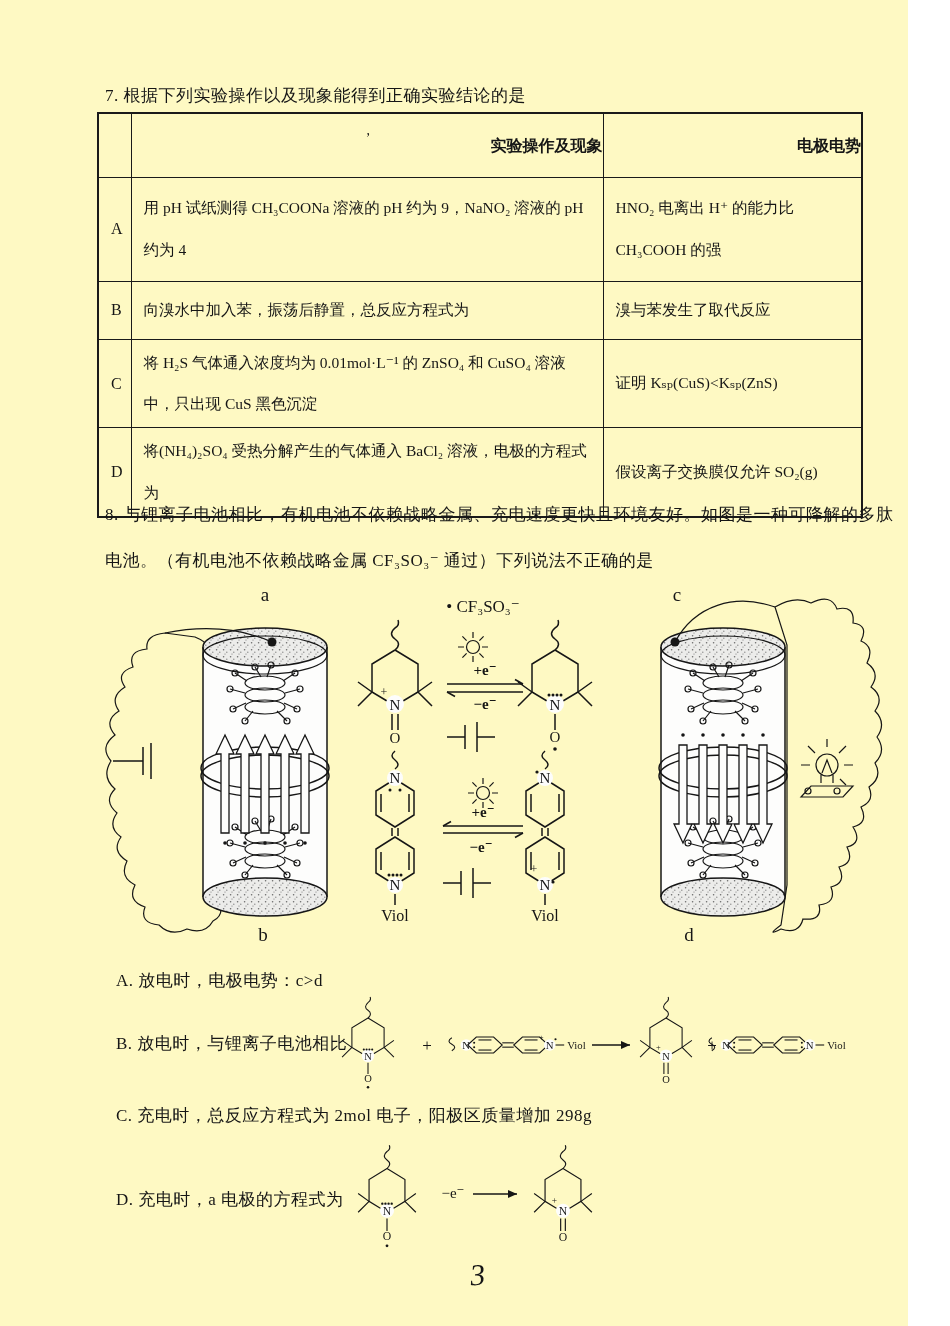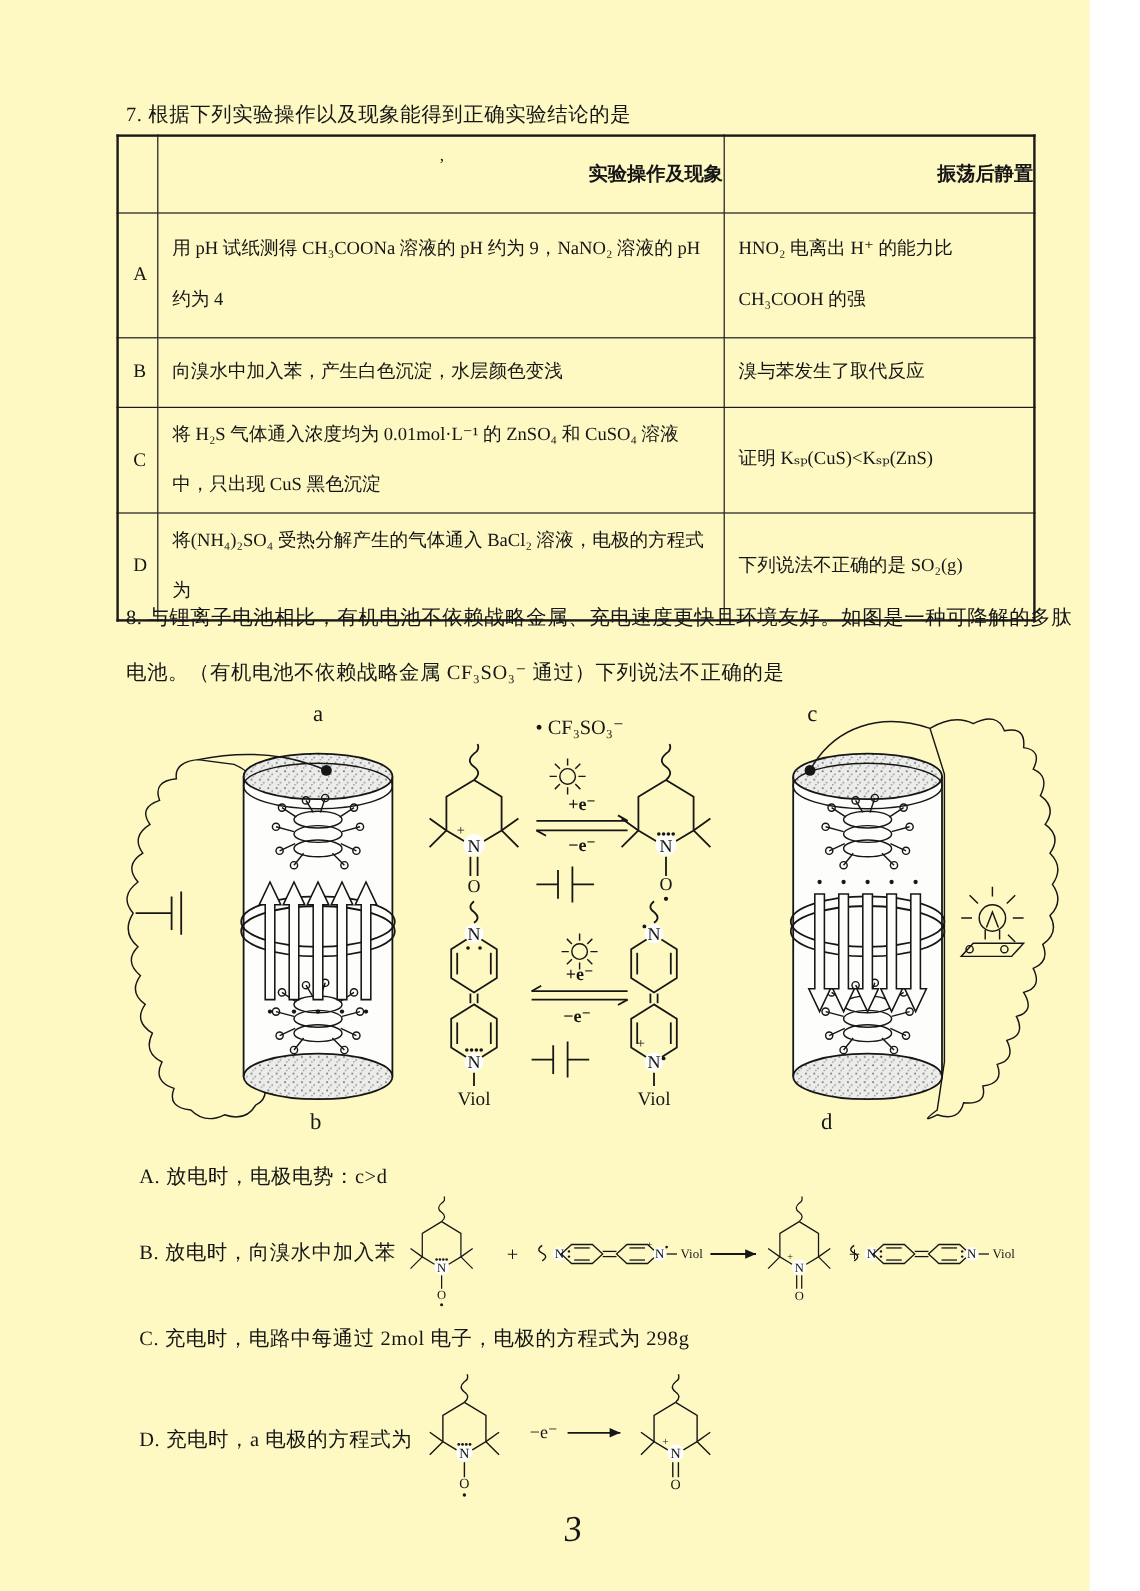--- a/index.html
+++ b/index.html
@@ -47,41 +47,41 @@
   <table class="exam abs" style="left:97px;top:112px;width:764px;">
     <colgroup>
         <col style="width:33px">
         <col style="width:472px">
         <col style="width:259px">
       </colgroup>
     <tbody>
         <tr style="height:64px">
       <th></th>
       <th><span class="stray" style="position:relative;left:-120px;top:-8px;font-weight:normal;">’</span><span>实验操作及现象</span></th>
-      <th>振荡后静置</th>
+      <th>电极电势</th>
     </tr>
     <tr style="height:104px">
       <td class="rowlabel">A</td>
       <td>用 pH 试纸测得 CH₃COONa 溶液的 pH 约为 9，NaNO₂ 溶液的 pH 约为 4</td>
       <td class="concl">HNO₂ 电离出 H⁺ 的能力比 CH₃COOH 的强</td>
     </tr>
     <tr style="height:58px">
       <td class="rowlabel">B</td>
-      <td>向溴水中加入苯，产生白色沉淀，水层颜色变浅</td>
+      <td>向溴水中加入苯，振荡后静置，总反应方程式为</td>
       <td class="concl">溴与苯发生了取代反应</td>
     </tr>
     <tr style="height:88px">
       <td class="rowlabel">C</td>
       <td>将 H₂S 气体通入浓度均为 0.01mol·L⁻¹ 的 ZnSO₄ 和 CuSO₄ 溶液中，只出现 CuS 黑色沉淀</td>
       <td class="concl">证明 Kₛₚ(CuS)&lt;Kₛₚ(ZnS)</td>
     </tr>
     <tr style="height:60px">
       <td class="rowlabel">D</td>
       <td>将(NH₄)₂SO₄ 受热分解产生的气体通入 BaCl₂ 溶液，电极的方程式为</td>
-      <td class="concl">下列说法不正确的是 SO₂(g)</td>
+      <td class="concl">假设离子交换膜仅允许 SO₂(g)</td>
     </tr>
   </tbody>
     </table>
 
   <div class="abs qtext" style="left:105px;top:503px;width:800px;">8. 与锂离子电池相比，有机电池不依赖战略金属、充电速度更快且环境友好。如图是一种可降解的多肽</div>
   <div class="abs qtext" style="left:105px;top:549px;width:800px;">电池。（有机电池不依赖战略金属 CF₃SO₃⁻ 通过）下列说法不正确的是</div>
 
   <svg class="abs" style="left:75px;top:585px;" width="810" height="375" viewBox="0 0 810 375">
     <defs>
       <pattern id="stip" patternUnits="userSpaceOnUse" width="7" height="7">
@@ -308,41 +308,41 @@
         <line class="ln" x1="368" y1="241" x2="376" y2="236.5"></line>
       <line class="ln" x1="368" y1="248" x2="448" y2="248"></line>
         <line class="ln" x1="440" y1="252.5" x2="448" y2="248"></line>
       <text x="406" y="267" class="atom bold">−e⁻</text>
       <use href="#cap-h" transform="translate(392,298)"></use>
     </g>
   </svg>
 
   <div class="abs qtext" style="left:116px;top:957px;margin-top:12px;">A. 放电时，电极电势：c&gt;d</div>
 
-  <div class="abs qtext" style="left:116px;top:1032px;">B. 放电时，向溴水中加入苯</div>
+  <div class="abs qtext" style="left:116px;top:1032px;">B. 放电时，与锂离子电池相比</div>
   <svg class="abs" style="left:330px;top:993px;" width="525" height="108" viewBox="0 0 525 108">
     <g transform="translate(38,46) scale(0.7)">
         <use href="#tempo-rad"></use>
       </g>
     <text x="97" y="58" class="lbl17">+</text>
     <g transform="translate(178,52) scale(0.72)">
         <use href="#violH-plus"></use>
       </g>
     <line class="ln" x1="262" y1="52" x2="300" y2="52"></line>
       <polygon points="300,52 291,48 291,56" fill="#161616"></polygon>
     <g transform="translate(336,46) scale(0.7)">
         <use href="#tempo-oxid"></use>
       </g>
     <text x="382" y="58" class="lbl17">+</text>
     <g transform="translate(438,52) scale(0.72)">
         <use href="#violH-colon"></use>
       </g>
   </svg>
 
-  <div class="abs qtext" style="left:116px;top:1104px;">C. 充电时，电路中每通过 2mol 电子，电极的方程式为 298g</div>
+  <div class="abs qtext" style="left:116px;top:1104px;">C. 充电时，总反应方程式为 2mol 电子，阳极区质量增加 298g</div>
 
   <div class="abs qtext" style="left:116px;top:1188px;">D. 充电时，a 电极的方程式为</div>
   <svg class="abs" style="left:345px;top:1138px;" width="285" height="132" viewBox="0 0 285 132">
     <g transform="translate(42,54) scale(0.78)">
         <use href="#tempo-rad"></use>
       </g>
     <text x="108" y="60" class="atom">−e⁻</text>
     <line class="ln" x1="128" y1="56" x2="172" y2="56"></line>
       <polygon points="172,56 163,52 163,60" fill="#161616"></polygon>
     <g transform="translate(218,54) scale(0.78)">

